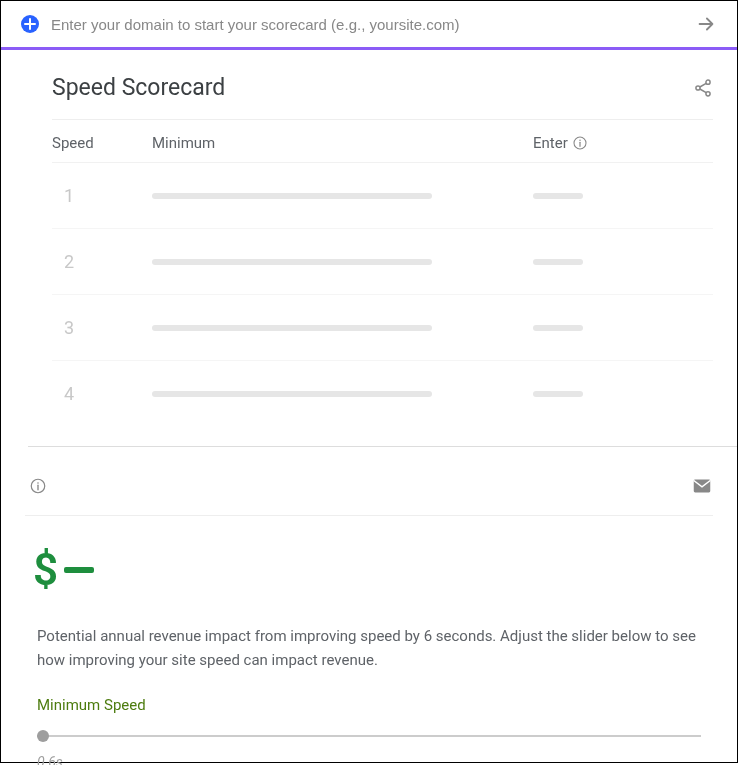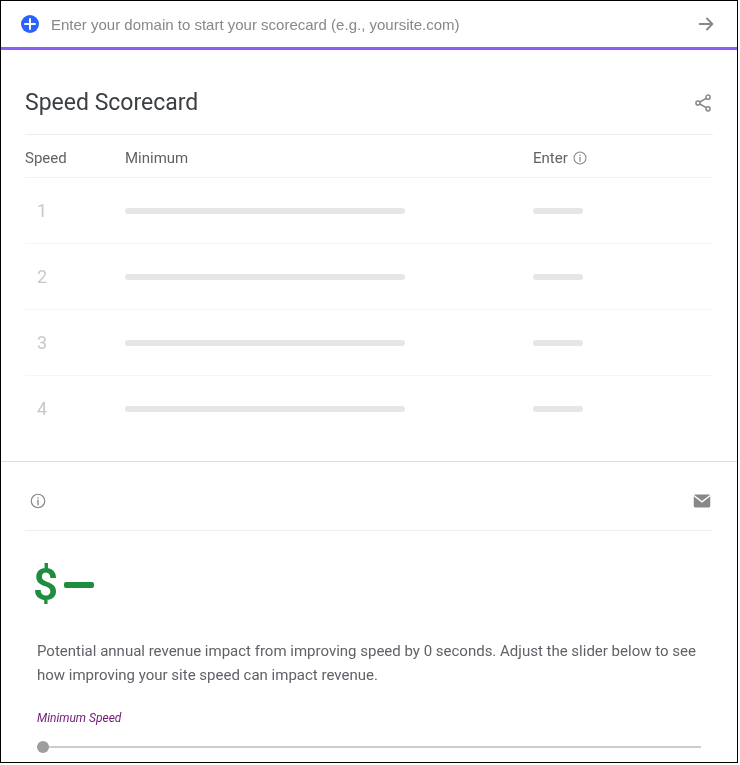--- a/index.html
+++ b/index.html
@@ -40,22 +40,23 @@
       color: #333;
     }
     .domain-input::placeholder { color: #888; }
     .arrow-icon {
       color: #888;
       display: flex;
       align-items: center;
       cursor: pointer;
     }
     .panel {
-      padding: 39px 24px 20px 24px;
+      padding: 24px 24px 20px 24px;
       border-bottom: 1px solid #ddd;
+      margin-left: 27px;
     }
     .panel-header {
       display: flex;
       align-items: center;
       justify-content: space-between;
       padding-bottom: 18px;
       border-bottom: 1px solid #eee;
     }
     .panel-title {
       font-size: 23px;
@@ -130,23 +131,22 @@
     .impact-text {
       color: #5f6368;
       font-size: 15px;
       line-height: 1.6;
       padding: 10px 12px 0 12px;
     }
     .slider-section {
       padding: 24px 12px 0 12px;
     }
     .slider-label {
-      color: #701a75;
-      font-style: italic;
-      font-size: 12px;
+      color: #4d7c0f;
+      font-size: 15px;
     }
     .slider-track {
       position: relative;
       margin: 16px 0 12px 0;
       height: 12px;
     }
     .slider-line {
       position: absolute;
       top: 5px;
       left: 0;
@@ -273,21 +273,21 @@
             <path d="M3 6l9 7 9-7" stroke="#fff" stroke-width="1.6" fill="none"></path>
           </svg>
       </span>
     </div>
 
     <div class="dollar-row">
       <span class="dollar-sign">$</span>
       <span class="dollar-dash"></span>
     </div>
 
-    <div class="impact-text">Potential annual revenue impact from improving speed by 0 seconds. Adjust the slider below to see how improving your site speed can impact revenue.</div>
+    <div class="impact-text">Potential annual revenue impact from improving speed by 6 seconds. Adjust the slider below to see how improving your site speed can impact revenue.</div>
 
     <div class="slider-section">
       <div class="slider-label">Minimum Speed</div>
       <div class="slider-track">
         <div class="slider-line"></div>
         <div class="slider-thumb"></div>
       </div>
       <div class="slider-value">0.6s</div>
     </div>
   </div>

